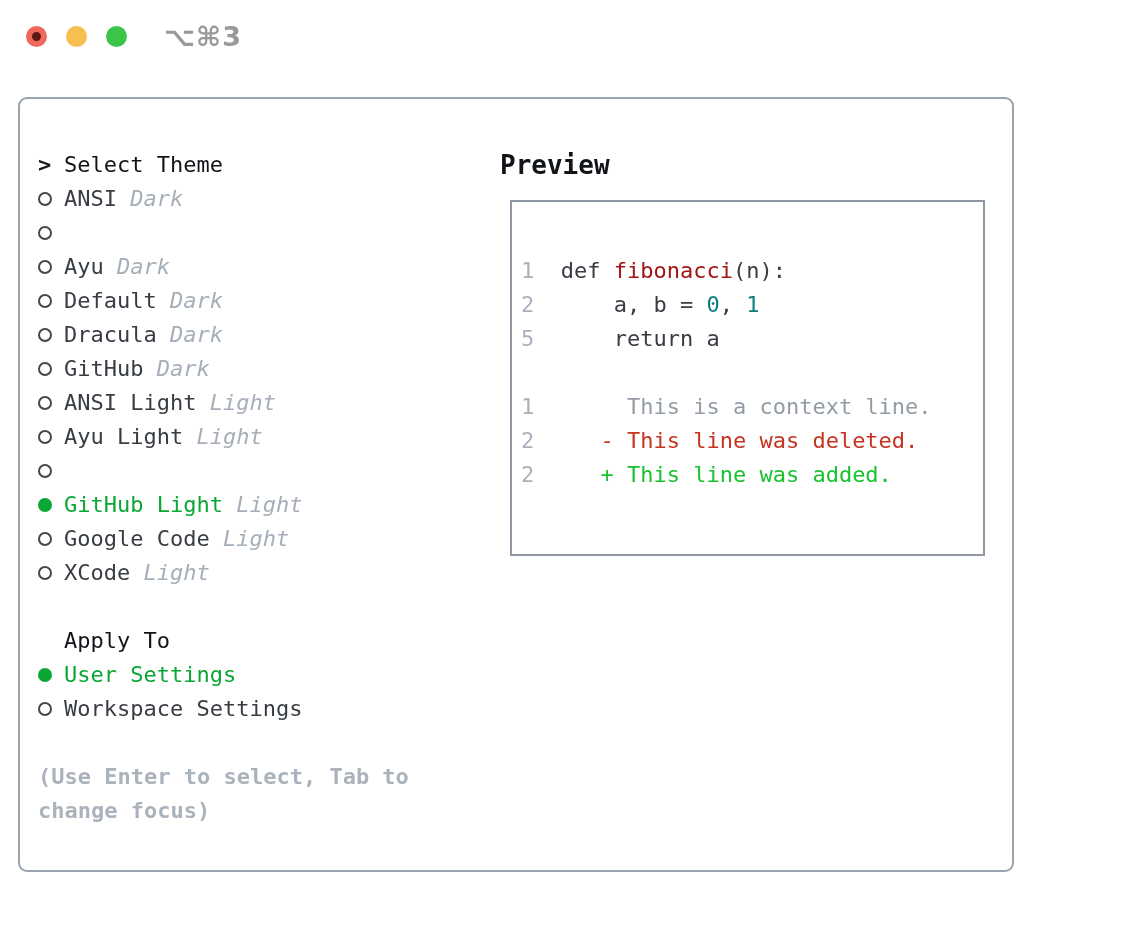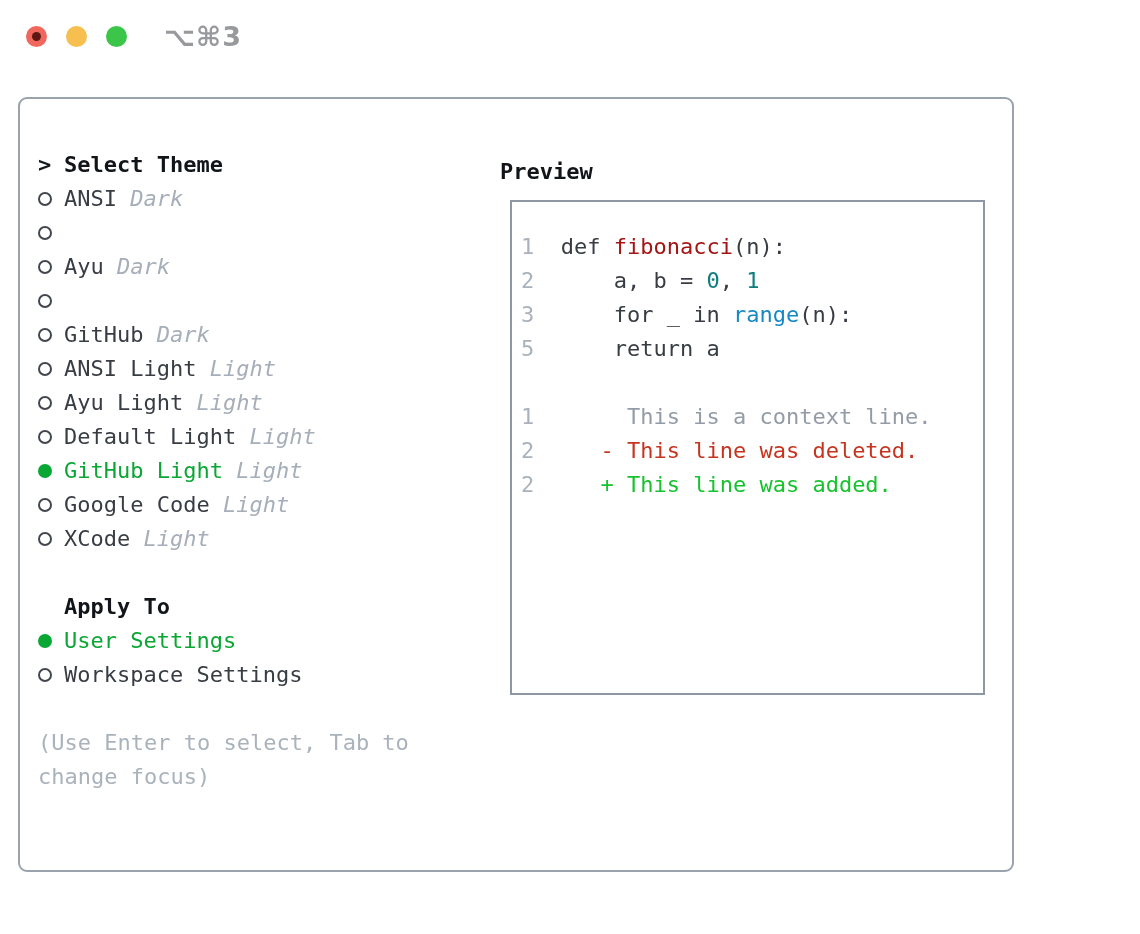--- a/index.html
+++ b/index.html
@@ -28,35 +28,35 @@
   }
   .left-col {
     position:absolute; left:18px; top:49px;
     font-size:22px; line-height:34px; color:var(--text-dark,#383d44);
   }
   .row { display:flex; align-items:center; height:34px; white-space:pre; }
   .marker { flex:0 0 26px; width:26px; display:flex; align-items:center; }
   .prompt-char { font-weight:bold; color:#15181c; }
   .dot { width:10px; height:10px; border:2px solid #42474e; border-radius:50%; box-sizing:content-box; }
   .dot.sel { background:var(--accent-green,#0aa734); border-color:var(--accent-green,#0aa734); }
-  .header-label { font-weight:bold; color:#111418; }
+  .header-label { font-weight:normal; color:#111418; }
   .theme-name { color:var(--text-dark,#383d44); }
   .selected .theme-name, .selected .opt-label { color:var(--accent-green,#0aa734); }
   .variant { color:var(--muted-gray,#a6aeb9); margin-left:1ch;font-style:italic; }
   .gap34 { height:34px; }
-  .hint .row { color:var(--hint-gray,#aab2bc); }
+  .hint .row { color:var(--hint-gray,#aab2bc);font-weight:bold; }
   
   .preview-header {
-    position:absolute; left:480px; top:56px; height:34px; line-height:34px;
-    font-size:22px; font-weight:bold; color:#111418;
+    position:absolute; left:480px; top:49px; height:34px; line-height:34px;
+    font-size:26px; font-weight:bold; color:#111418;
   }
   .preview-box {
-    position:absolute; left:490px; top:101px; width:475px; height:495px;
+    position:absolute; left:490px; top:101px; width:475px; height:356px;
     border:2px solid var(--preview-border,#8e97a3); box-sizing:border-box;
-    padding:28px 0 0 9px;
+    padding:52px 0 0 9px;
   }
   .cl { white-space:pre; height:34px; line-height:34px; font-size:22px; }
   .ln { display:inline-block; width:3ch; color:var(--line-number-gray,#a9b2bc); }
   .seg-plain   { color:var(--text-dark,#383d44); }
   .seg-func    { color:var(--function-red,#a31515); }
   .seg-number  { color:var(--number-teal,#0d7d7d); }
   .seg-builtin { color:var(--builtin-blue,#1688c5); }
   .seg-context { color:var(--context-gray,#939ca6); }
   .seg-deleted { color:var(--deleted-red,#c63420); }
   .seg-added   { color:var(--added-green,#17c22e); }
@@ -81,25 +81,26 @@
     <div class="left-col">
       <div class="row">
         <span class="marker prompt-char">&gt;</span>
         <span class="header-label">Select Theme</span>
       </div>
 
       <div id="theme-items">
           <div class="row theme-row"><span class="marker"><span class="dot"></span></span><span class="label"><span class="theme-name">ANSI</span><span class="variant">Dark</span></span></div>
           <div class="row theme-row"><span class="marker"><span class="dot"></span></span></div>
           <div class="row theme-row"><span class="marker"><span class="dot"></span></span><span class="label"><span class="theme-name">Ayu</span><span class="variant">Dark</span></span></div>
-          <div class="row theme-row"><span class="marker"><span class="dot"></span></span></div>
+          <div class="row theme-row"><span class="marker"><span class="dot"></span></span><span class="label"><span class="theme-name">Default</span><span class="variant">Dark</span></span></div>
+          <div class="row theme-row"><span class="marker"><span class="dot"></span></span><span class="label"><span class="theme-name">Dracula</span><span class="variant">Dark</span></span></div>
           <div class="row theme-row"><span class="marker"><span class="dot"></span></span><span class="label"><span class="theme-name">GitHub</span><span class="variant">Dark</span></span></div>
           <div class="row theme-row"><span class="marker"><span class="dot"></span></span><span class="label"><span class="theme-name">ANSI Light</span><span class="variant">Light</span></span></div>
           <div class="row theme-row"><span class="marker"><span class="dot"></span></span><span class="label"><span class="theme-name">Ayu Light</span><span class="variant">Light</span></span></div>
-          <div class="row theme-row"><span class="marker"><span class="dot"></span></span><span class="label"><span class="theme-name">Default Light</span><span class="variant">Light</span></span></div>
+          <div class="row theme-row"><span class="marker"><span class="dot"></span></span></div>
           <div class="row theme-row selected"><span class="marker"><span class="dot sel"></span></span><span class="label"><span class="theme-name">GitHub Light</span><span class="variant">Light</span></span></div>
           <div class="row theme-row"><span class="marker"><span class="dot"></span></span><span class="label"><span class="theme-name">Google Code</span><span class="variant">Light</span></span></div>
           <div class="row theme-row"><span class="marker"><span class="dot"></span></span><span class="label"><span class="theme-name">XCode</span><span class="variant">Light</span></span></div>
         </div>
 
       <div class="gap34"></div>
 
       <div class="row">
         <span class="marker"></span>
         <span class="header-label">Apply To</span>
@@ -117,21 +118,20 @@
         <div class="row">change focus)</div>
       </div>
     </div>
 
     <div class="preview-header">Preview</div>
 
     <div class="preview-box">
       <div id="code-lines">
           <div class="cl"><span class="ln">1</span><span class="seg-plain">def </span><span class="seg-func">fibonacci</span><span class="seg-plain">(n):</span></div>
           <div class="cl"><span class="ln">2</span><span class="seg-plain">    a, b = </span><span class="seg-number">0</span><span class="seg-plain">, </span><span class="seg-number">1</span></div>
-          <div class="cl"><span class="ln">3</span><span class="seg-plain">    for _ in </span><span class="seg-builtin">range</span><span class="seg-plain">(n):</span></div>
           <div class="cl"><span class="ln">5</span><span class="seg-plain">    return a</span></div>
           <div class="cl"><span class="ln"></span></div>
           <div class="cl"><span class="ln">1</span><span class="seg-context">     This is a context line.</span></div>
           <div class="cl"><span class="ln">2</span><span class="seg-deleted">   - This line was deleted.</span></div>
           <div class="cl"><span class="ln">2</span><span class="seg-added">   + This line was added.</span></div>
         </div>
     </div>
 
   </div>
 </div>

